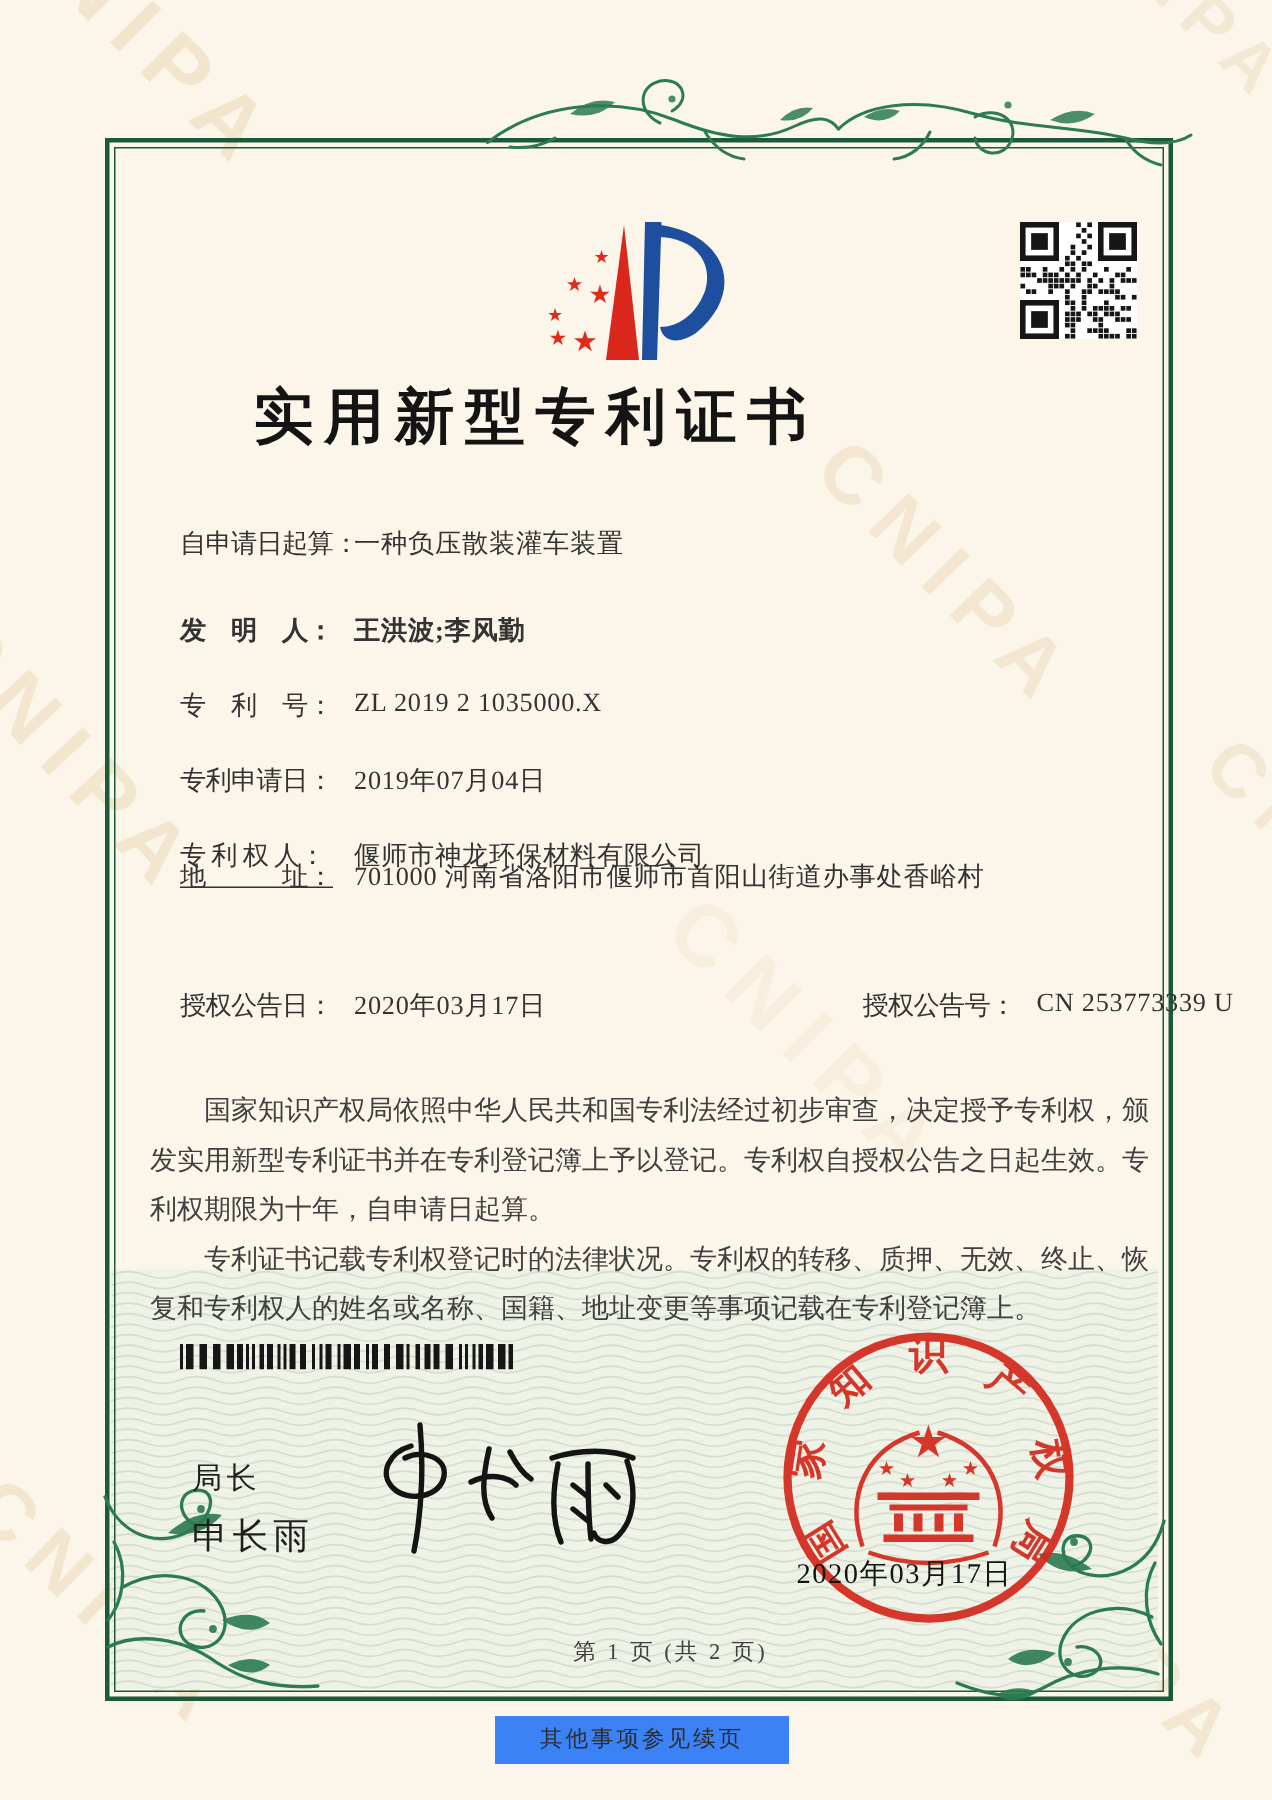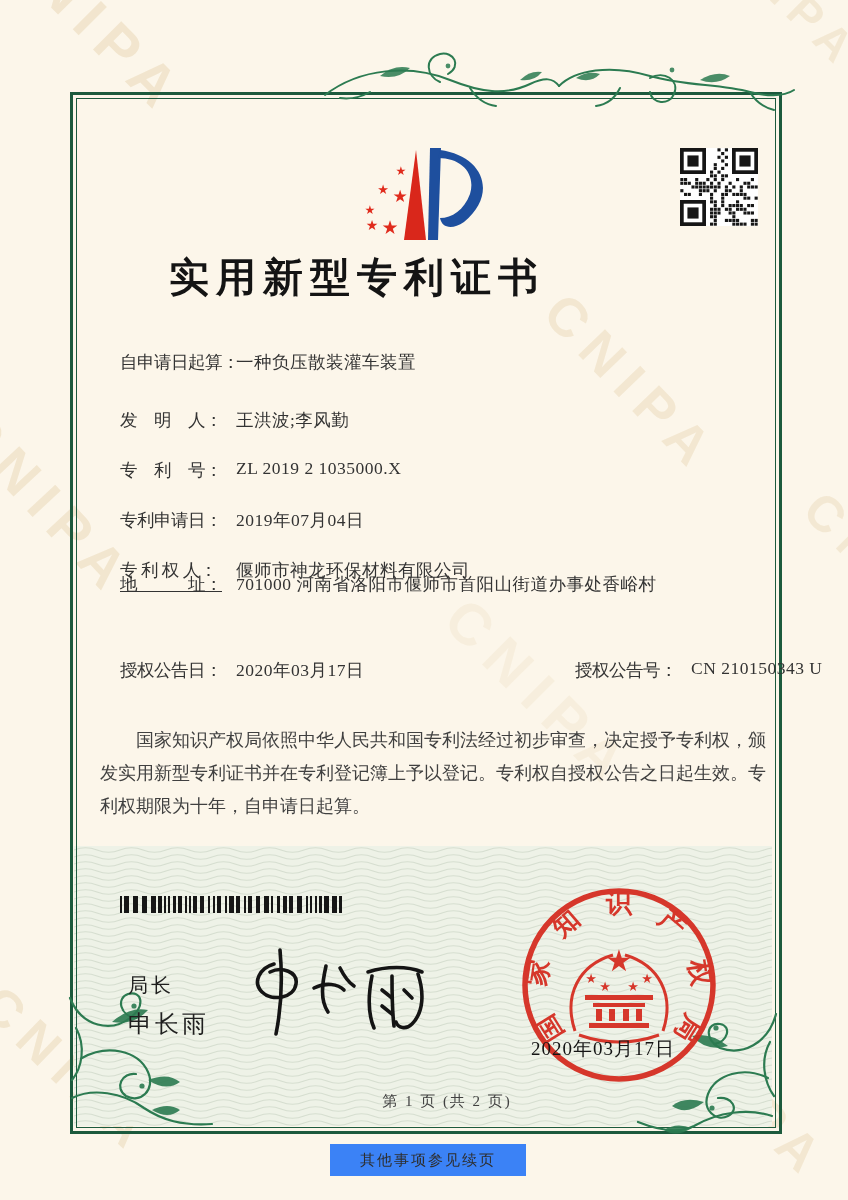--- a/index.html
+++ b/index.html
@@ -320,21 +320,21 @@
         <rect x="7.428571428571429" y="59.42857142857143" width="11.142857142857142" height="11.142857142857142" fill="#161616"></rect>
       </svg>
   </div>
 
   <div class="content title">实用新型专利证书</div>
 
   <div class="row" style="top:350px;">
     <span class="lbl">自申请日起算：</span>
     <span class="val">一种负压散装灌车装置</span>
   </div>
-  <div class="row" style="top:408px;">
+  <div class="row" style="top:408px;font-weight:bold;">
     <span class="lbl">发　明　人：</span>
     <span class="val">王洪波;李风勤</span>
   </div>
   <div class="row" style="top:458px;">
     <span class="lbl">专　利　号：</span>
     <span class="val">ZL 2019 2 1035000.X</span>
   </div>
   <div class="row" style="top:508px;">
     <span class="lbl">专利申请日：</span>
     <span class="val">2019年07月04日</span>
@@ -345,26 +345,27 @@
   </div>
   <div class="row" style="top:572px;text-decoration:underline;">
     <span class="lbl">地　　　址：</span>
     <span class="val">701000 河南省洛阳市偃师市首阳山街道办事处香峪村</span>
   </div>
   <div class="row" style="top:658px;text-align:right;">
     <span class="lbl">授权公告日：</span>
     <span class="val">2020年03月17日</span>
     <span class="row2">
       <span class="lbl">授权公告号：</span>
-      <span class="val">CN 210150343 U</span>
+      <span class="val">CN 253773339 U</span>
     </span>
   </div>
 
   <div class="content paras">
     <p>国家知识产权局依照中华人民共和国专利法经过初步审查，决定授予专利权，颁发实用新型专利证书并在专利登记簿上予以登记。专利权自授权公告之日起生效。专利权期限为十年，自申请日起算。</p>
+    <p>专利证书记载专利权登记时的法律状况。专利权的转移、质押、无效、终止、恢复和专利权人的姓名或名称、国籍、地址变更等事项记载在专利登记簿上。</p>
   </div>
 
   <div class="content barcode">
     <svg id="barcode-svg" width="224" height="17" style="display:block;">
         <rect x="0" y="0" width="2" height="17" fill="#161616"></rect>
         <rect x="4" y="0" width="5" height="17" fill="#161616"></rect>
         <rect x="13" y="0" width="5" height="17" fill="#161616"></rect>
         <rect x="22" y="0" width="5" height="17" fill="#161616"></rect>
         <rect x="31" y="0" width="5" height="17" fill="#161616"></rect>
         <rect x="38" y="0" width="4" height="17" fill="#161616"></rect>

